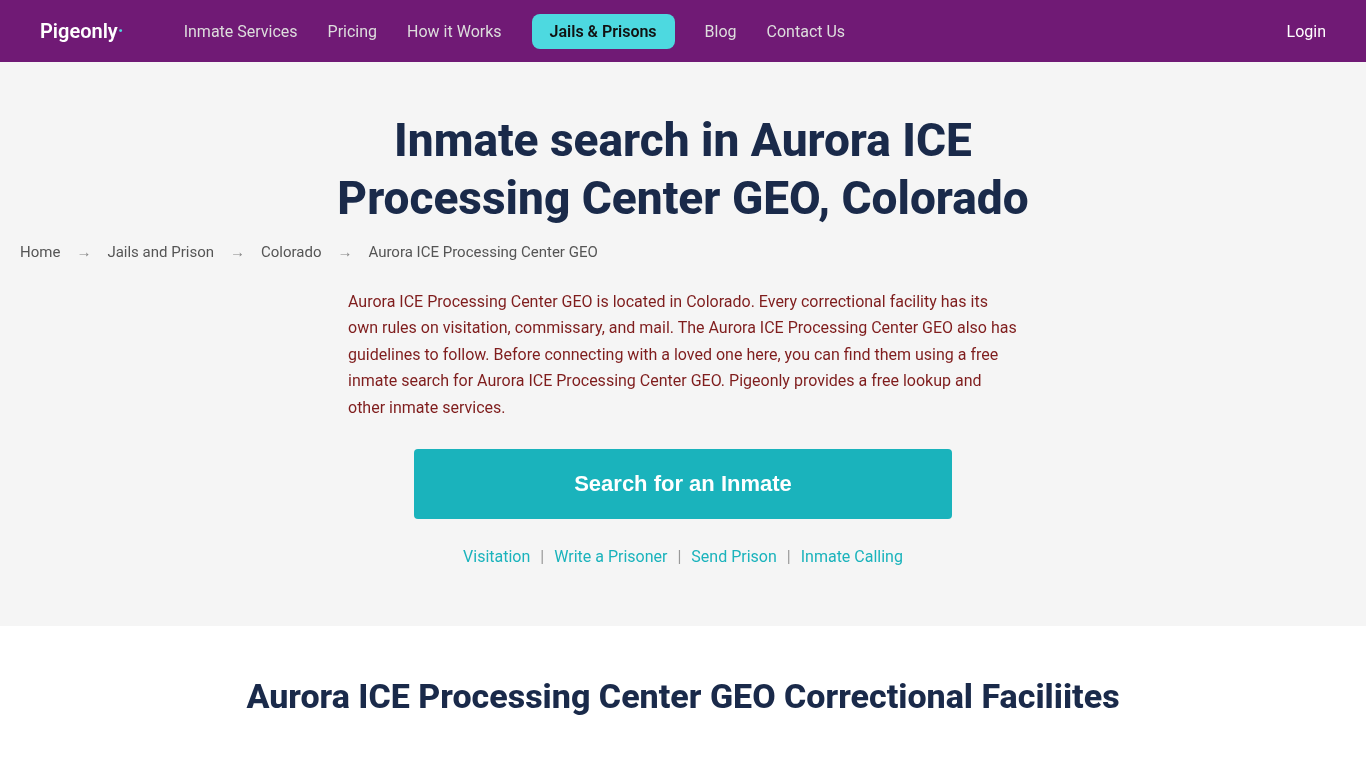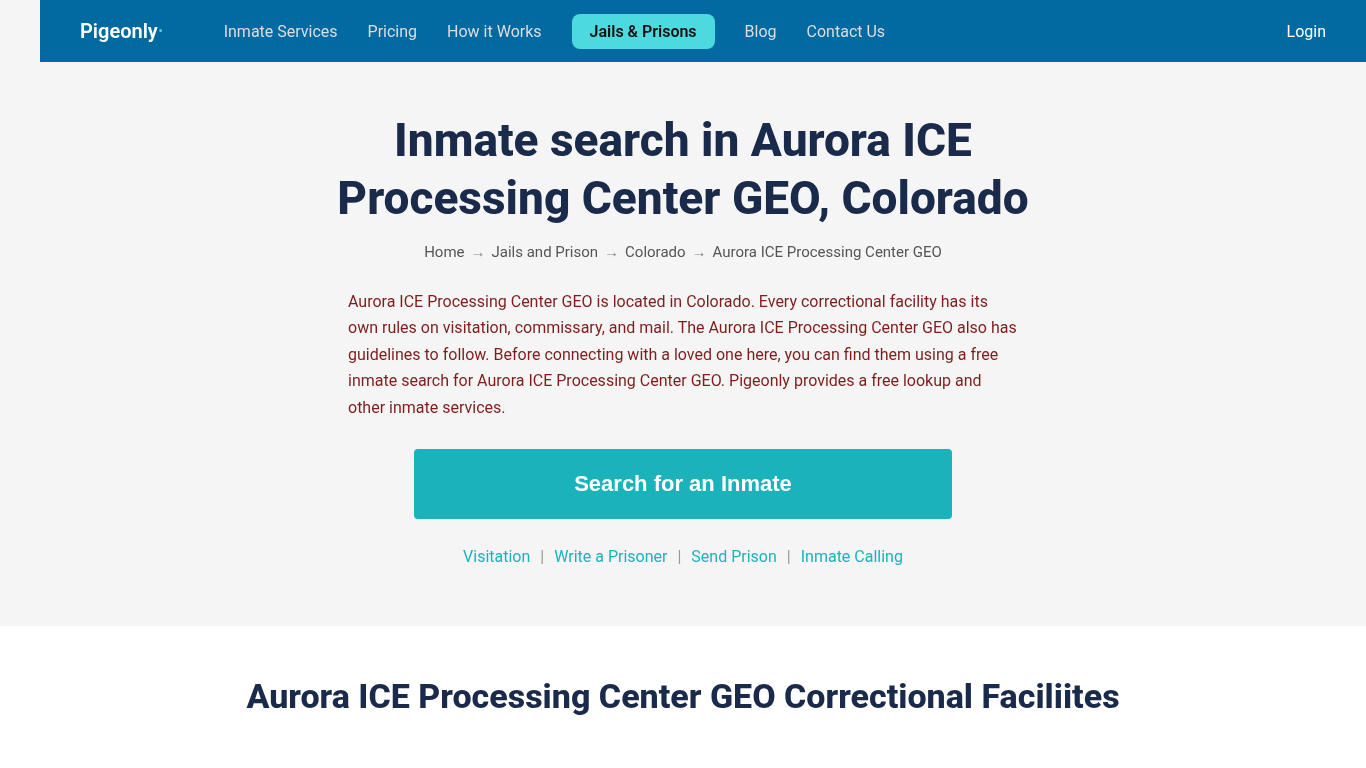--- a/index.html
+++ b/index.html
@@ -1,25 +1,24 @@
 <!DOCTYPE html>
 <html><head>
   <meta charset="utf-8">
   <style>
     * { margin: 0; padding: 0; box-sizing: border-box; }
     body { font-family: -apple-system, BlinkMacSystemFont, 'Segoe UI', Roboto, sans-serif; background: #f5f5f5; min-height: 768px; }
 
     
     .navbar {
-      background: #0369a1;
+      background: #701a75;
       display: flex;
       align-items: center;
       padding: 0 40px;
       height: 62px;
-      margin-left: 40px;
     }
     .navbar-logo {
       color: white;
       font-size: 20px;
       font-weight: 600;
       margin-right: 60px;
       white-space: nowrap;
     }
     .navbar-logo span { color: #4dd9e0; }
     .navbar-nav {
@@ -70,22 +69,21 @@
       letter-spacing: 0.5px;
       margin-bottom: 14px;
       text-transform: uppercase;
     }
     .breadcrumb {
       font-size: 15px;
       color: #555;
       margin-bottom: 28px;
       display: flex;
       align-items: center;
-      justify-content: center;
-      gap: 6px;
+      gap: 16px;
       flex-wrap: wrap;
     }
     .breadcrumb a {
       color: #555;
       text-decoration: none;
     }
     .breadcrumb .arrow { color: #888; }
     .description {
       max-width: 670px;
       margin: 0 auto 28px;

